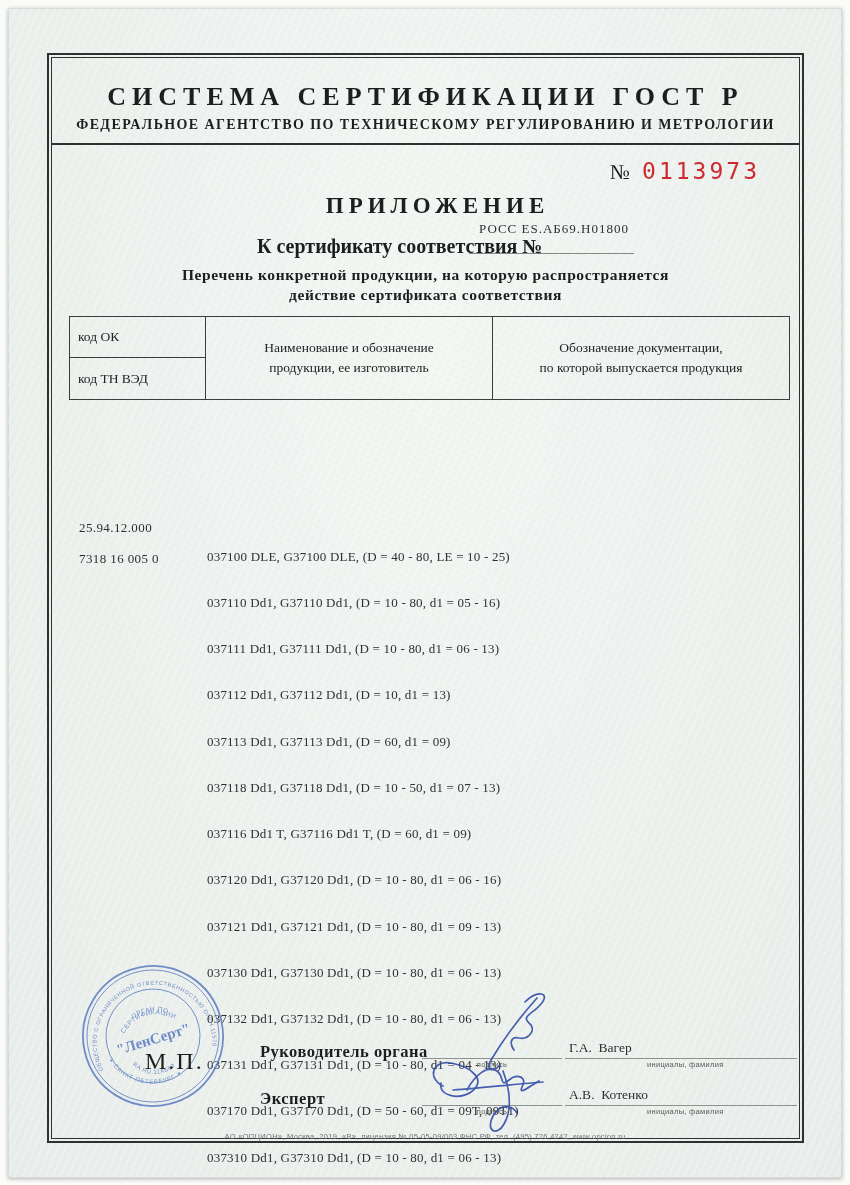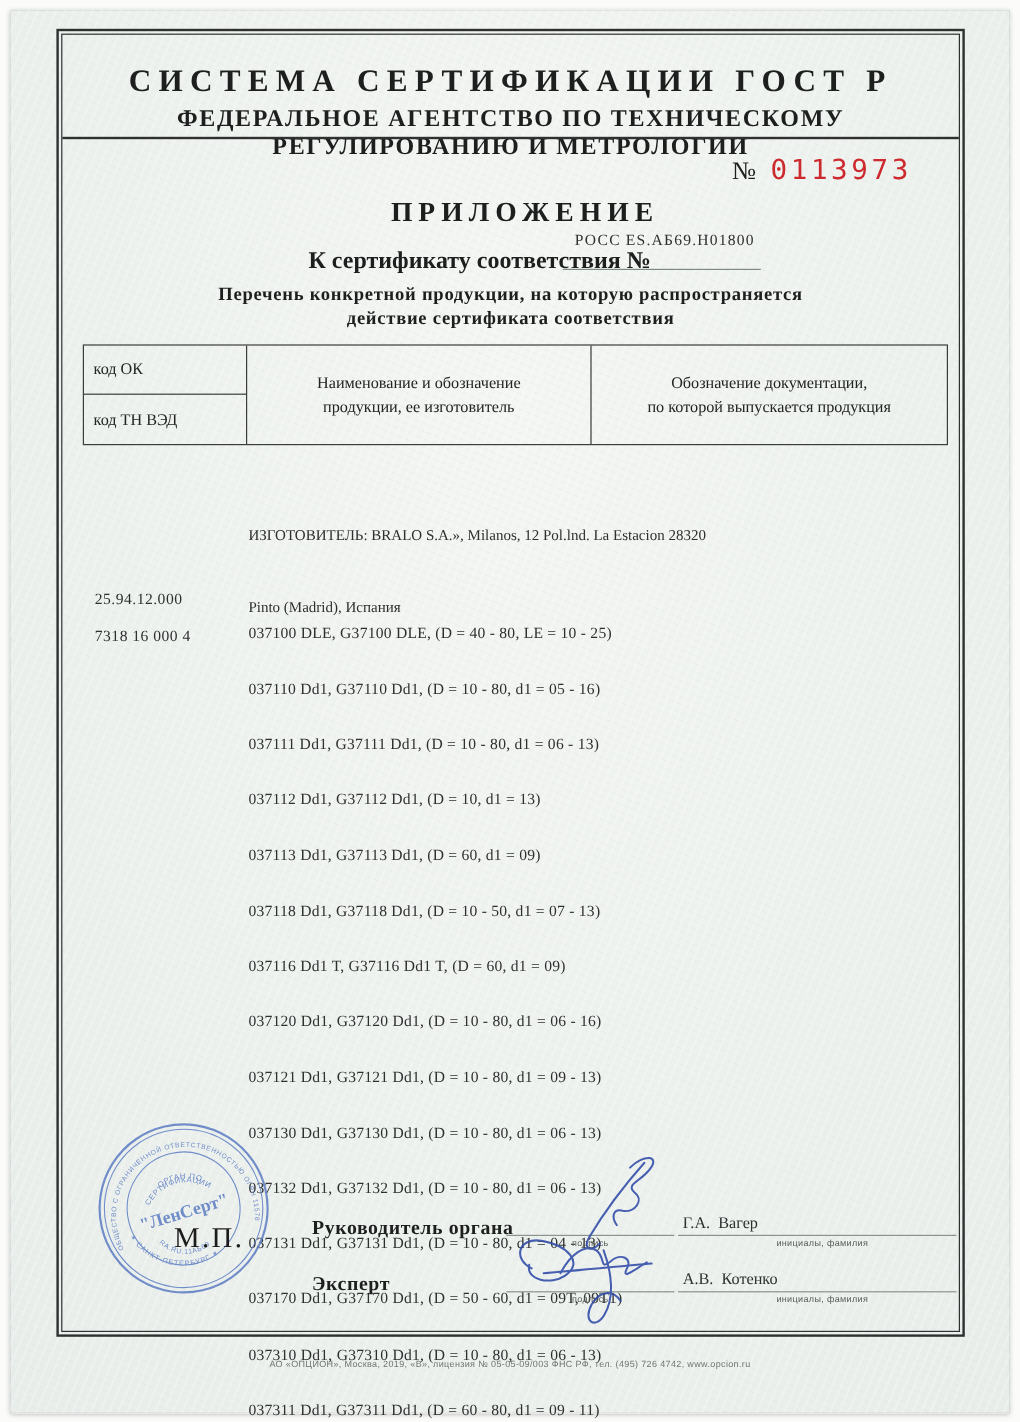--- a/index.html
+++ b/index.html
@@ -12,30 +12,30 @@
     background:radial-gradient(ellipse at 50% 28%, #f3f6f3 0%, #edf1ee 55%, #e8edea 100%);
     box-shadow:0 1px 4px rgba(40,50,45,.35), inset 0 0 0 1px rgba(120,130,125,.18);
   }
   .paper::before{
     content:"";position:absolute;inset:0;pointer-events:none;opacity:.30;
     background:
       repeating-linear-gradient(113deg, rgba(255,255,255,.55) 0 2px, rgba(255,255,255,0) 2px 7px),
       repeating-linear-gradient(23deg, rgba(185,200,193,.28) 0 1px, rgba(185,200,193,0) 1px 6px);
   }
   .frame{
-    position:absolute;left:39px;top:16px;width:753px;height:1086px;
+    position:absolute;left:39px;top:45px;width:753px;height:1086px;
     border:2px solid #2e3130;
   }
   .frame::after{
     content:"";position:absolute;inset:2px;border:1px solid #2e3130;pointer-events:none;
   }
   .abs{position:absolute;}
   .ctr{left:0;right:0;text-align:center;}
   .sys-title{top:27px;font-size:26px;font-weight:bold;letter-spacing:6px;color:#1d1f1e;}
-  .agency{top:62px;font-size:20px;font-weight:bold;letter-spacing:1.4px;color:#1d1f1e;}
+  .agency{top:62px;font-size:14px;font-weight:bold;letter-spacing:1.4px;color:#1d1f1e;}
   .header-rule{top:88px;left:3px;right:3px;border-top:2px solid #2e3130;height:0;}
   .doc-number{top:103px;right:42px;white-space:nowrap;}
   .doc-number .no{font-size:21px;color:#1d1f1e;}
   .doc-number .digits{
     font-family:"DejaVu Sans Mono", monospace;font-size:23px;color:#cc2a2e;
     letter-spacing:3px;margin-left:12px;
   }
   .appendix{top:138px;font-size:23px;font-weight:bold;letter-spacing:5px;color:#1d1f1e;margin-left:24px;}
   .cert-label{left:208px;top:180px;font-size:20px;font-weight:bold;color:#1d1f1e;}
   .cert-value{
@@ -105,27 +105,23 @@
         <div>продукции, ее изготовитель</div>
       </div>
       <div class="c3">
         <div>Обозначение документации,</div>
         <div>по которой выпускается продукция</div>
       </div>
     </div>
 
     <div class="abs ctr subtitle2">действие сертификата соответствия</div>
 
-    <div class="abs manufacturer mono">
-      <div>ИЗГОТОВИТЕЛЬ: BRALO S.A.», Milanos, 12 Pol.lnd. La Estacion 28320</div>
-      <div>Pinto (Madrid), Испания</div>
-    </div>
 
     <div class="abs code-ok mono">25.94.12.000</div>
-    <div class="abs code-tnved mono">7318 16 000 4</div>
+    <div class="abs code-tnved mono">7318 16 005 0</div>
 
     <div class="abs products mono">
       <div>037100 DLE, G37100 DLE, (D = 40 - 80, LE = 10 - 25)</div>
       <div>037110 Dd1, G37110 Dd1, (D = 10 - 80, d1 = 05 - 16)</div>
       <div>037111 Dd1, G37111 Dd1, (D = 10 - 80, d1 = 06 - 13)</div>
       <div>037112 Dd1, G37112 Dd1, (D = 10, d1 = 13)</div>
       <div>037113 Dd1, G37113 Dd1, (D = 60, d1 = 09)</div>
       <div>037118 Dd1, G37118 Dd1, (D = 10 - 50, d1 = 07 - 13)</div>
       <div>037116 Dd1 T, G37116 Dd1 T, (D = 60, d1 = 09)</div>
       <div>037120 Dd1, G37120 Dd1, (D = 10 - 80, d1 = 06 - 16)</div>

